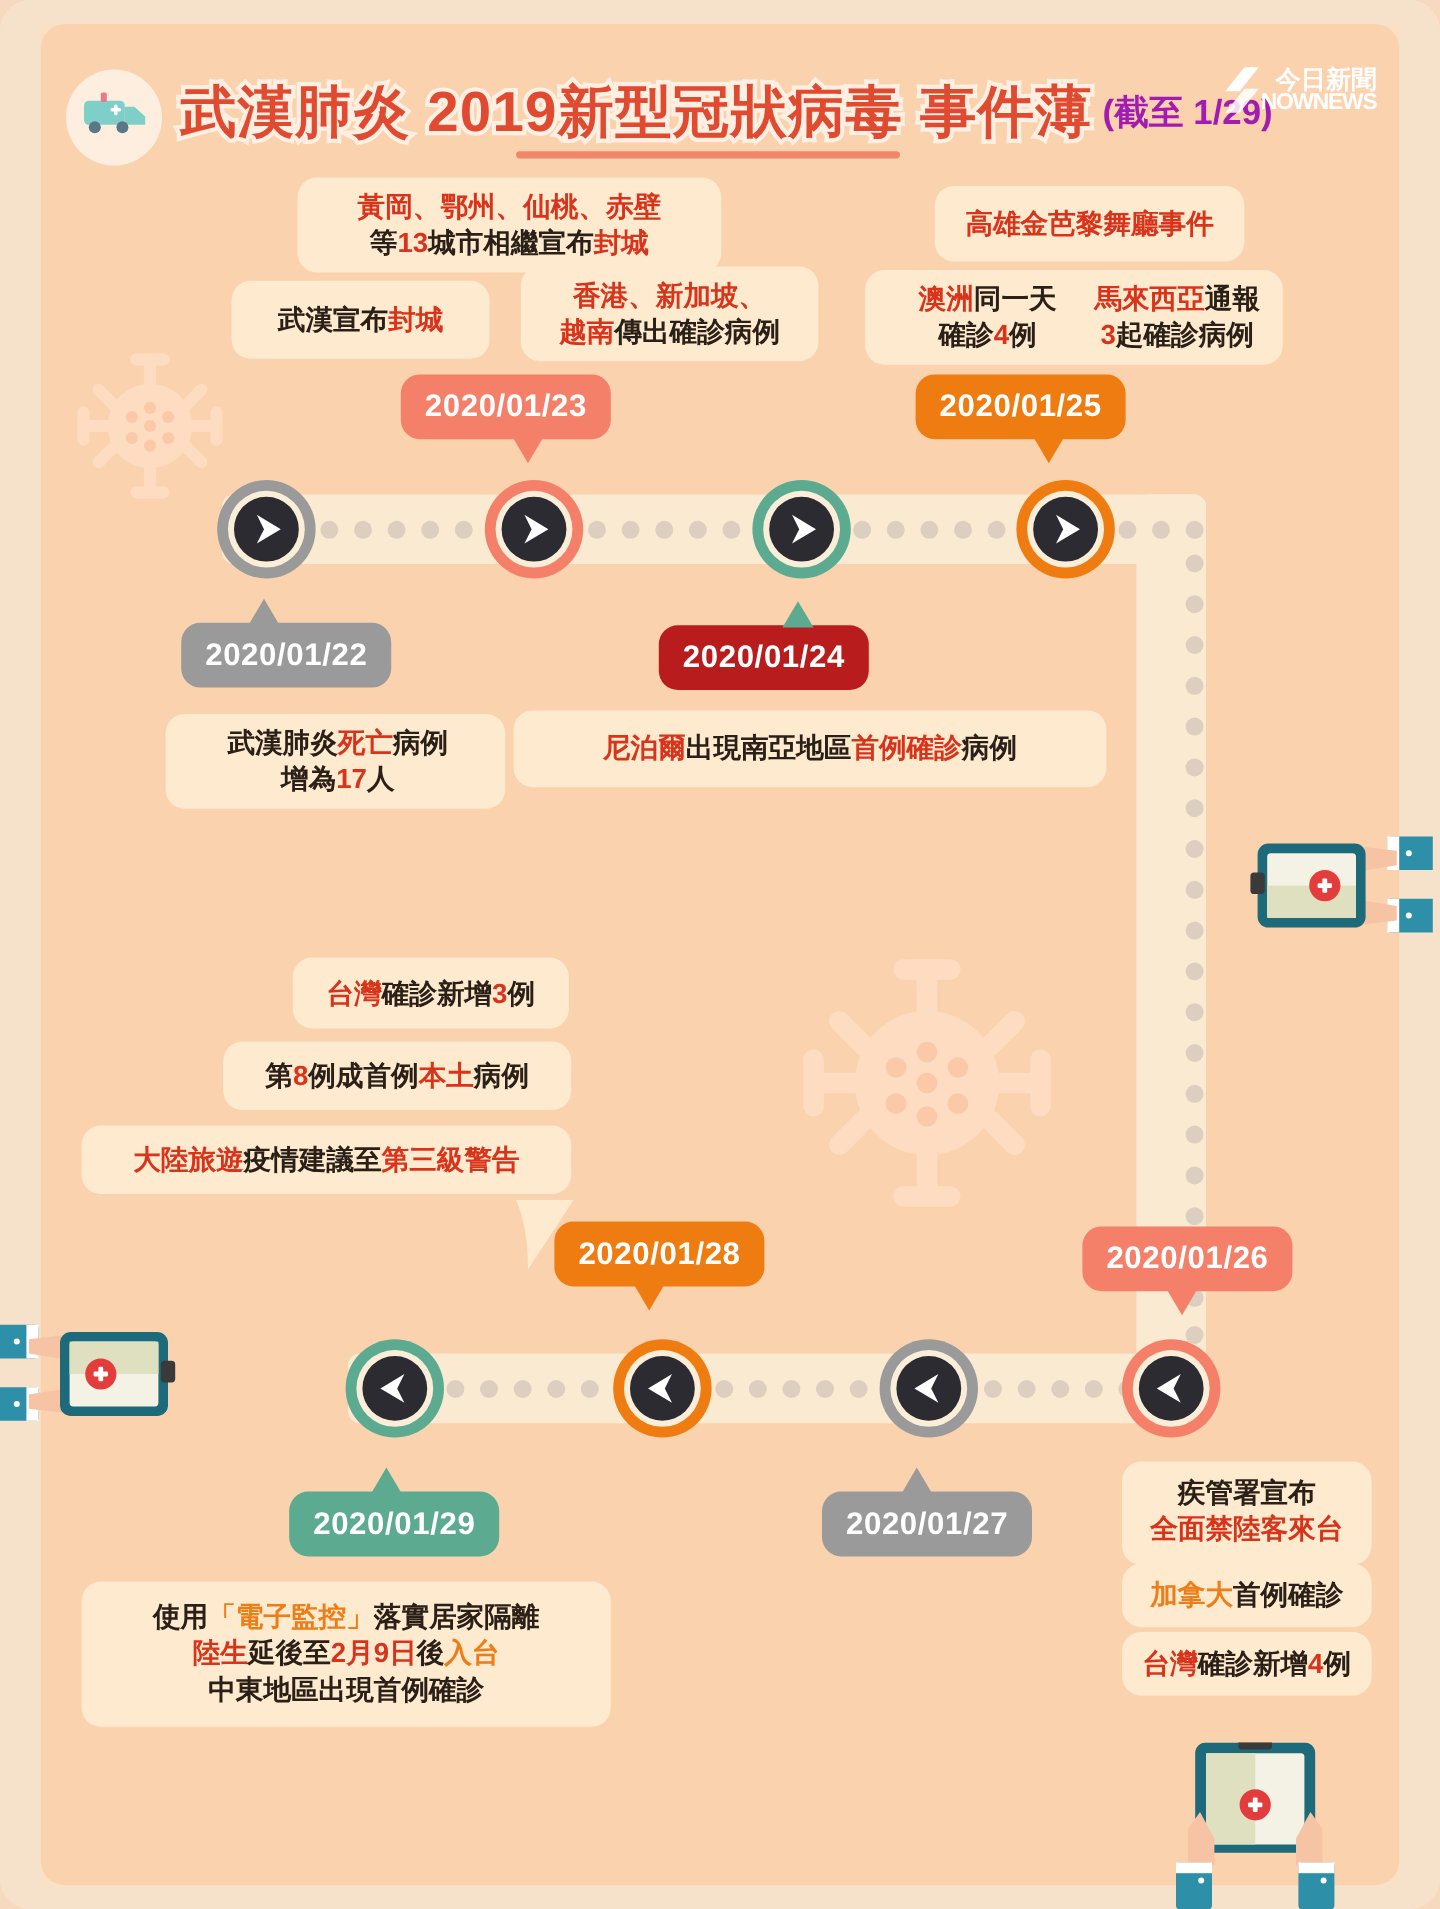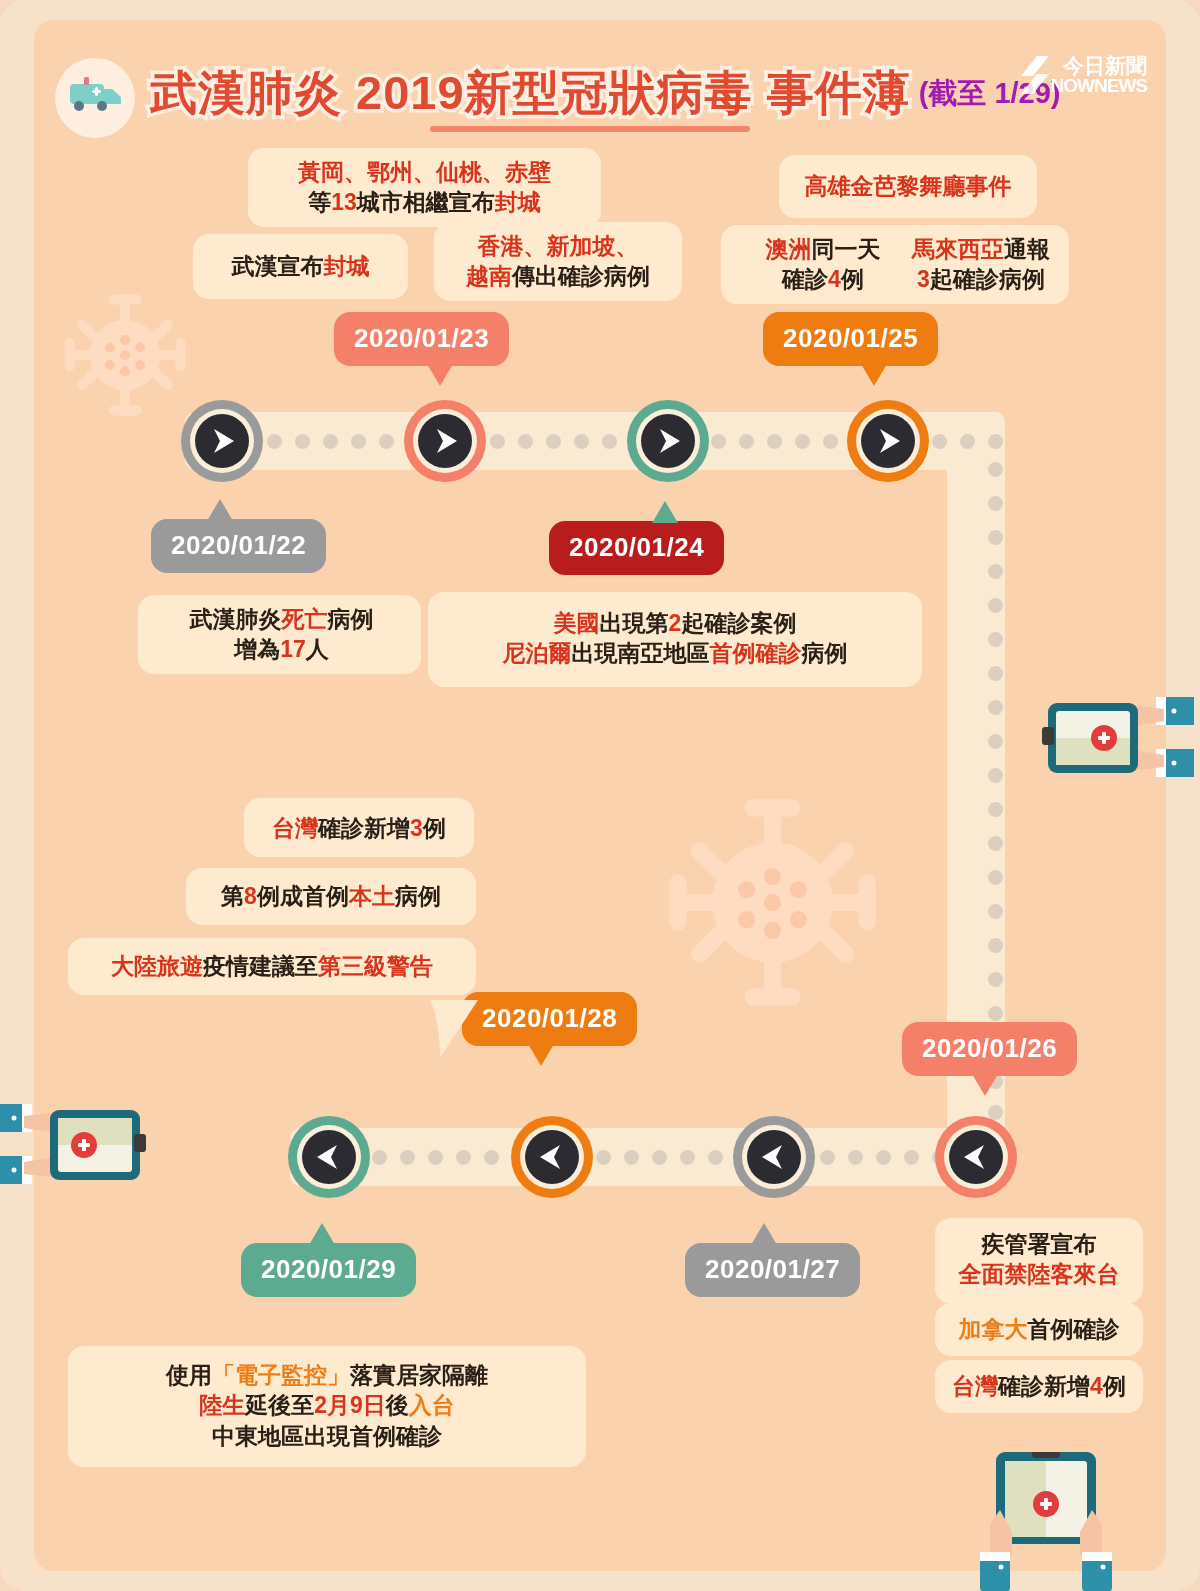--- a/index.html
+++ b/index.html
@@ -404,21 +404,21 @@
   </div>
 
   <div class="datepill" style="left:902px; top:1022px; background:#f4806a;">
     <span>2020/01/26</span>
     <span class="tail tail-down" style="border-color:#f4806a transparent transparent transparent; left:82px;"></span>
   </div>
   <div class="datepill" style="left:685px; top:1243px; background:#9a9a9a;">
     <span>2020/01/27</span>
     <span class="tail tail-up" style="border-color: transparent transparent #9a9a9a transparent; left:78px;"></span>
   </div>
-  <div class="datepill" style="left:462px; top:992px; background:#ef7c11;">
+  <div class="datepill" style="left:462px; top:1018px; background:#ef7c11;">
     <span>2020/01/28</span>
     <span class="tail tail-down" style="border-color:#ef7c11 transparent transparent transparent; left:78px;"></span>
   </div>
   <div class="datepill" style="left:241px; top:1243px; background:#5cab91;">
     <span>2020/01/29</span>
     <span class="tail tail-up" style="border-color: transparent transparent #5cab91 transparent; left:80px;"></span>
   </div>
 
   <div class="note" style="left:248px; top:148px; width:353px;">
     <div><span class="r">黃岡、鄂州、仙桃、赤壁</span></div>
@@ -443,21 +443,20 @@
     <div><span class="r">馬來西亞</span><span class="dk">通報</span></div>
     <div><span class="r">3</span><span class="dk">起確診病例</span></div>
   </div>
 
   <div class="note" style="left:138px; top:595px; width:283px; text-align:center; padding-left:20px;">
     <div><span class="dk">武漢肺炎</span><span class="r">死亡</span><span class="dk">病例</span></div>
     <div><span class="dk">增為</span><span class="r">17</span><span class="dk">人</span></div>
   </div>
 
   <div class="note" style="left:428px; top:592px; width:494px; padding-top:16px; padding-bottom:18px;">
-    <div><span class="r">美國</span><span class="dk">出現第</span><span class="r">2</span><span class="dk">起確診案例</span></div>
     <div><span class="r">尼泊爾</span><span class="dk">出現南亞地區</span><span class="r">首例確診</span><span class="dk">病例</span></div>
   </div>
 
   <div class="note" style="left:244px; top:798px; width:230px; padding-top:15px; padding-bottom:14px;">
     <div><span class="r">台灣</span><span class="dk">確診新增</span><span class="r">3</span><span class="dk">例</span></div>
   </div>
   <div class="note" style="left:186px; top:868px; width:290px; padding-top:13px; padding-bottom:14px;">
     <div><span class="dk">第</span><span class="r">8</span><span class="dk">例成首例</span><span class="r">本土</span><span class="dk">病例</span></div>
   </div>
   <div class="note" style="left:68px; top:938px; width:408px; padding-top:13px; padding-bottom:14px;">
@@ -472,19 +471,19 @@
     <div><span class="r">全面禁陸客來台</span></div>
   </div>
   <div class="note" style="left:935px; top:1303px; width:208px; padding-top:11px; padding-bottom:12px;">
     <div><span class="o">加拿大</span><span class="dk">首例確診</span></div>
   </div>
   <div class="note" style="left:935px; top:1360px; width:208px; padding-top:11px; padding-bottom:12px;">
     <div><span class="r">台灣</span><span class="dk">確診新增</span><span class="r">4</span><span class="dk">例</span></div>
   </div>
 
 
-  <div class="note" style="left:68px; top:1318px; width:518px; padding-top:14px; padding-bottom:16px;margin-top:28px;">
+  <div class="note" style="left:68px; top:1318px; width:441px; padding-top:14px; padding-bottom:16px;">
     <div><span class="dk">使用</span><span class="o">「電子監控」</span><span class="dk">落實居家隔離</span></div>
     <div><span class="r">陸生</span><span class="dk">延後至</span><span class="r">2月9日</span><span class="dk">後</span><span class="o">入台</span></div>
     <div><span class="dk">中東地區出現首例確診</span></div>
   </div>
 
 </div>
 
 </body></html>

